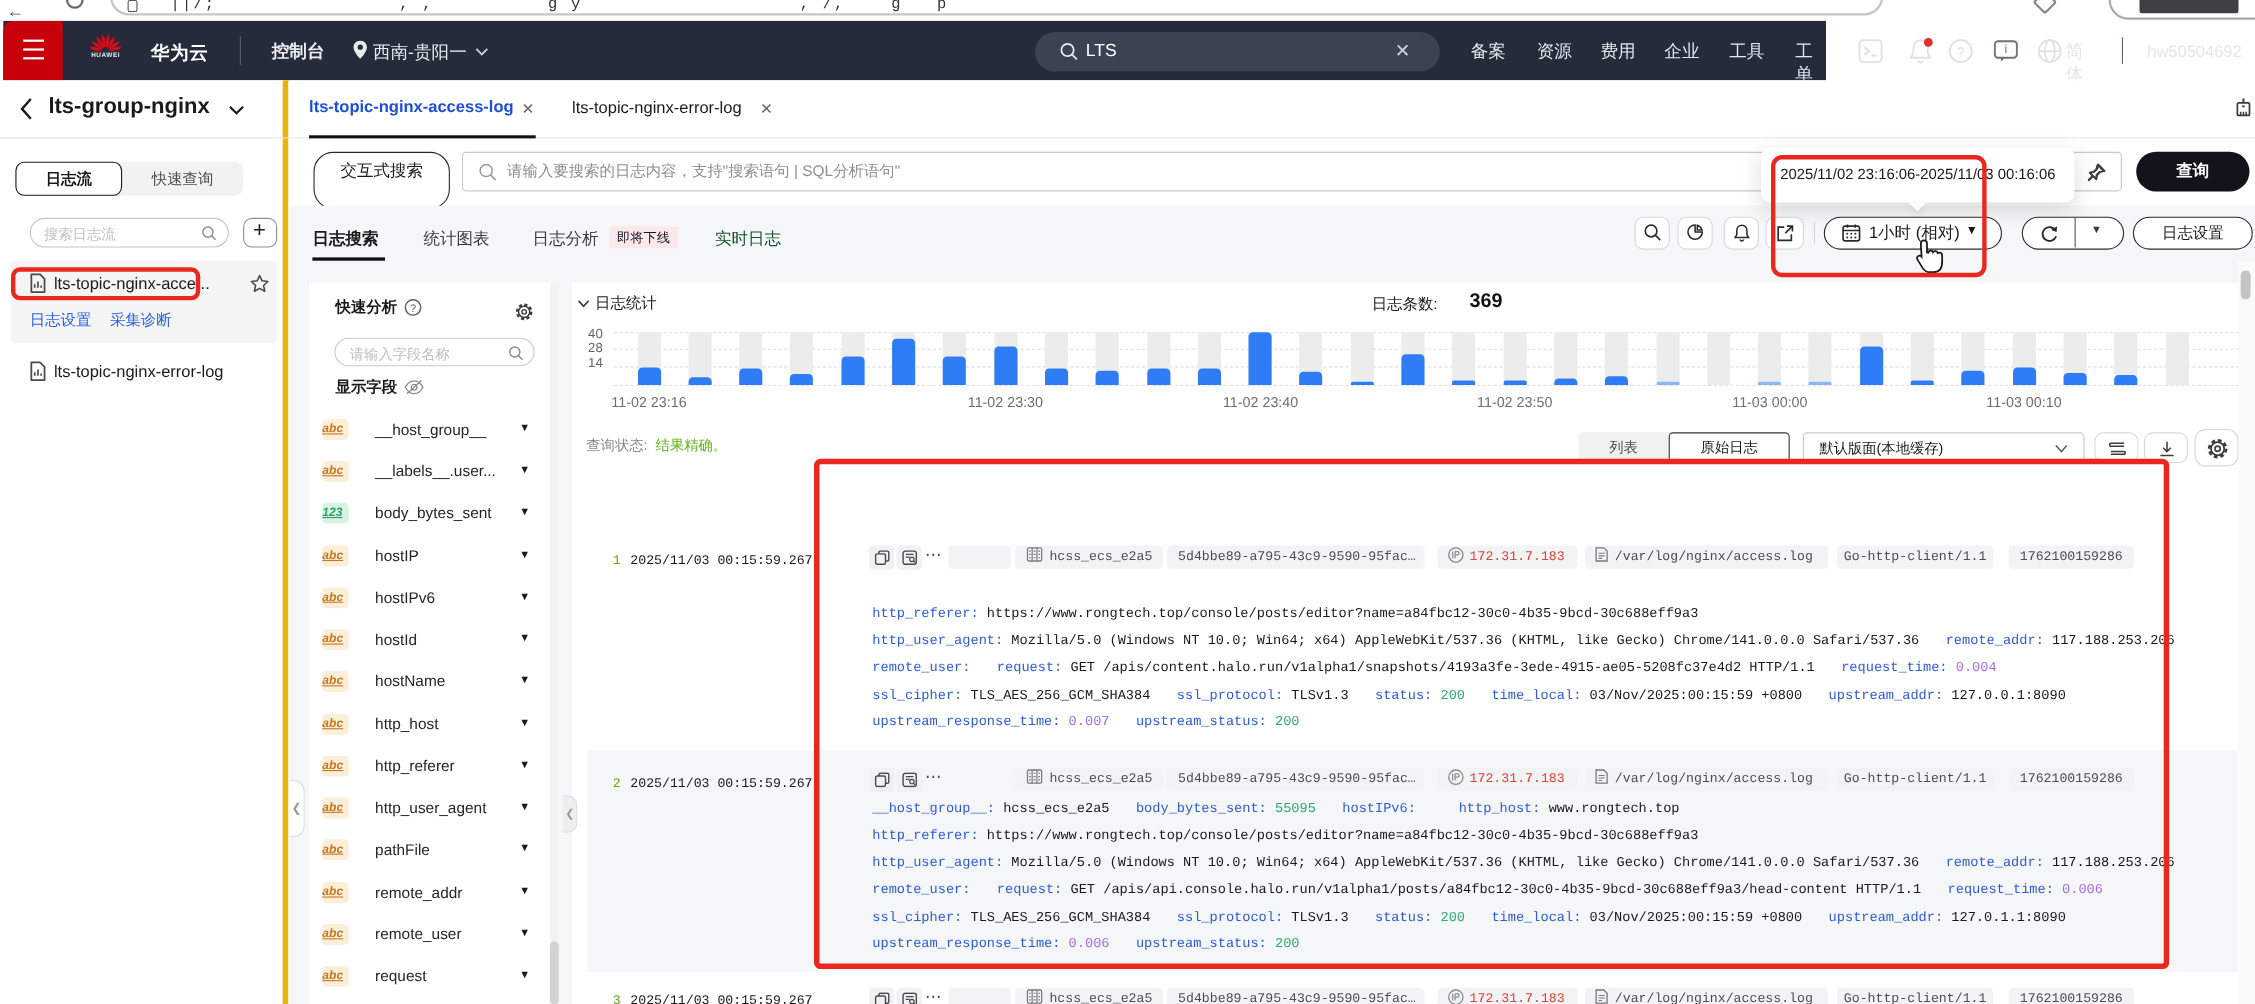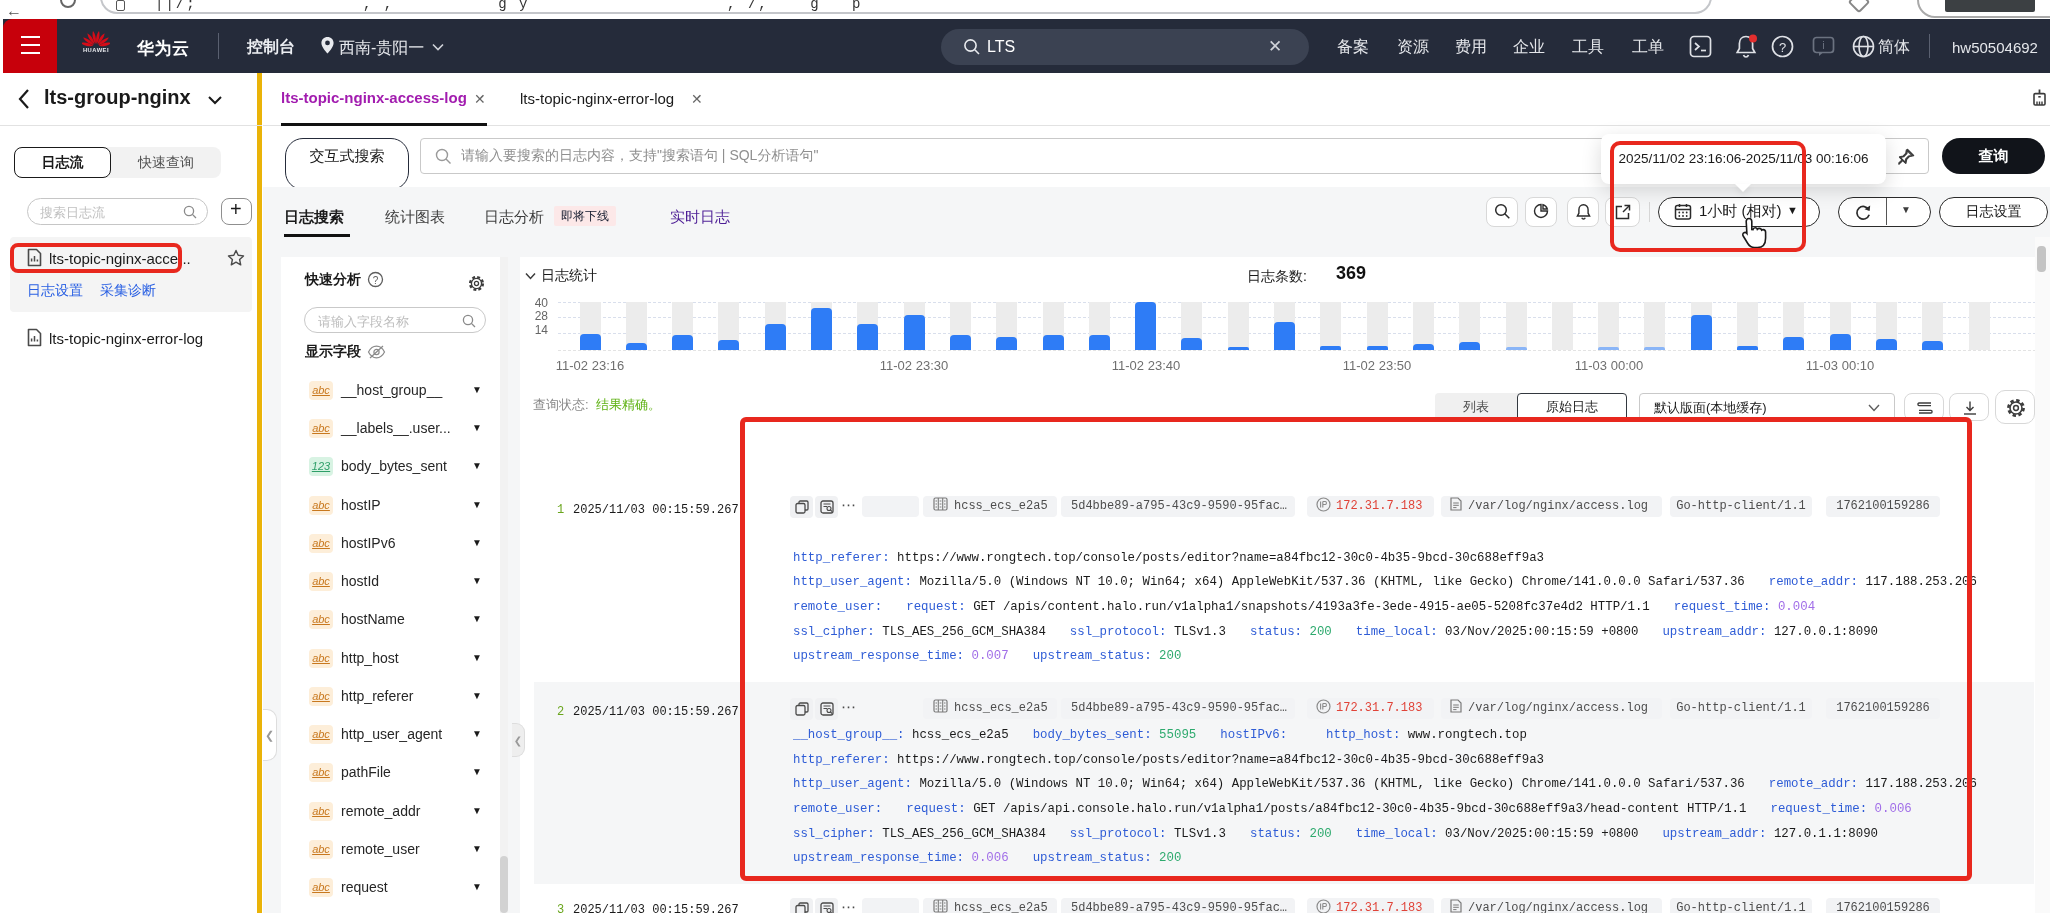--- a/index.html
+++ b/index.html
@@ -5,32 +5,32 @@
   * { margin:0; padding:0; box-sizing:border-box; }
   html,body { width:2050px; height:913px; overflow:hidden; background:#fff; }
   body { font-family:"Liberation Sans", sans-serif; }
   #root { position:relative; width:2050px; height:913px; overflow:hidden; }
   .abs { position:absolute; }
   .mono { font-family:"Liberation Mono", monospace; }
   
   #bstrip { left:0; top:0; width:2050px; height:19px; background:#fff; }
   .addr { position:absolute; left:100px; top:-20px; width:1612px; height:34px; border:2px solid #c4c6ca; border-radius:17px; background:#fff; }
   
-  #hdr { left:0; top:19px; width:2050px; height:54px; background:#252b3a; }
+  #hdr { left:0; top:19px; width:1660px; height:54px; background:#252b3a; }
   #redblk { position:absolute; left:3px; top:0; width:54px; height:54px; background:#c7000b; border-top-left-radius:9px; }
   .hline { position:absolute; left:18px; width:19px; height:2px; background:#fff; }
   .hmenu { color:#e4e6ea; font-size:16px; }
   
   #sidebar { left:0; top:73px; width:262px; height:840px; background:#fff; border-right:5px solid #eab308; }
   
   .pillbtn { position:absolute; border:1.5px solid #252b3a; border-radius:18px; background:#fff; text-align:center; }
   .link { color:#2b61e3; }
   .iconbtn { position:absolute; top:10px; width:32px; height:30px; border:1px solid #d8d8d8; border-radius:8px; background:#fff; }
   .frow { position:absolute; left:0; width:227px; height:38px; }
-  .ftag { position:absolute; left:28px; top:2px; width:24px; height:19px; border-radius:4px; font-size:11px; font-style:italic; font-weight:normal; text-align:center; line-height:18px; }
+  .ftag { position:absolute; left:12px; top:2px; width:24px; height:19px; border-radius:4px; font-size:11px; font-style:italic; font-weight:bold; text-align:left; line-height:18px; }
   .ftag.abc { background:#fdeed9; color:#c8781e; text-decoration:underline; }
   .ftag.n123 { background:#d8f3e3; color:#2e9e68; text-decoration:underline; }
   .fname { position:absolute; left:60px; top:3px; font-size:14px; color:#262626; }
   .fcaret { position:absolute; left:191px; top:5px; font-size:10px; color:#1a1a1a; }
   .pill { position:absolute; top:0; height:21px; background:#f2f3f5; border-radius:4px; font-family:"Liberation Mono", monospace; font-size:12px; color:#4d4d4d; line-height:21px; white-space:nowrap; }
   .kv { position:absolute; left:273px; font-family:"Liberation Mono", monospace; font-size:12.4px; line-height:13px; white-space:nowrap; color:#1a1a1a; }
   .kv b { font-weight:normal; color:#2e5cd6; }
   .kv i { font-style:normal; display:inline-block; width:24px; }
   .kv .gn { color:#2eaa6e; } .kv .pu { color:#a16ee8; }
   .rownum { position:absolute; left:37px; font-family:"Liberation Mono", monospace; font-size:12px; color:#69a51c; }
@@ -169,21 +169,21 @@
 
     <svg class="abs" style="left:27px;top:255px;" width="15" height="19" viewBox="0 0 15 19">
         <path d="M1.5 1.5 L9.5 1.5 L13.5 5.5 L13.5 17.5 L1.5 17.5 Z" stroke="#4a4a4a" stroke-width="1.6" fill="none" stroke-linejoin="round"></path>
         <path d="M4.6 13.5 L4.6 10.5 M7.5 13.5 L7.5 8 M10.4 13.5 L10.4 11.5" stroke="#4a4a4a" stroke-width="1.5"></path>
       </svg>
     <div class="abs" style="left:49px;top:257px;font-size:15px;color:#1a1a1a;">lts-topic-nginx-error-log</div>
   </div>
 
   <div id="tabbar" class="abs" style="left:263px;top:73px;width:1787px;height:53px;background:#fff;">
     <div class="abs" style="left:0;bottom:0;width:1787px;height:1px;background:#e2e2e2;"></div>
-    <div class="abs" style="left:18px;top:16px;font-size:15px;font-weight:bold;color:#a21caf;">lts-topic-nginx-access-log</div>
+    <div class="abs" style="left:18px;top:16px;font-size:15px;font-weight:bold;color:#1d4ed8;">lts-topic-nginx-access-log</div>
     <div class="abs" style="left:211px;top:18px;font-size:14px;color:#666;">✕</div>
     <div class="abs" style="left:18px;bottom:0;width:206px;height:3px;background:#111;"></div>
     <div class="abs" style="left:257px;top:17px;font-size:15px;color:#1a1a1a;">lts-topic-nginx-error-log</div>
     <div class="abs" style="left:428px;top:18px;font-size:14px;color:#666;">✕</div>
     <svg class="abs" style="left:1769px;top:16px;" width="15" height="17" viewBox="0 0 15 17">
         <path d="M7.5 0.5 L7.5 4.5" stroke="#3c3c3c" stroke-width="1.8"></path>
         <path d="M2 5.8 C2 5.1 2.5 4.6 3.2 4.6 L11.8 4.6 C12.5 4.6 13 5.1 13 5.8 L13 14.8 C13 15.5 12.5 16 11.8 16 L3.2 16 C2.5 16 2 15.5 2 14.8 Z" stroke="#3c3c3c" stroke-width="1.6" fill="none"></path>
         <path d="M6.3 7.8 L8.7 7.8" stroke="#3c3c3c" stroke-width="1.6"></path>
         <path d="M5 16 L5 12.5 M7.5 16 L7.5 12.5 M10 16 L10 12.5" stroke="#3c3c3c" stroke-width="1.4"></path>
       </svg>
@@ -204,21 +204,21 @@
     </div>
     <div class="abs" style="left:1679px;top:12px;width:103px;height:36px;background:#11141a;border-radius:18px;text-align:center;line-height:36px;color:#fff;font-size:15px;font-weight:bold;">查询</div>
   </div>
 
   <div id="tabstrip" class="abs" style="left:263px;top:187px;width:1787px;height:726px;background:#f5f6f7;">
     <div class="abs" style="left:21px;top:21px;font-size:15px;font-weight:bold;color:#1a1a1a;">日志搜索</div>
     <div class="abs" style="left:21px;top:47px;width:66px;height:3px;background:#111;"></div>
     <div class="abs" style="left:122px;top:21px;font-size:15px;color:#3c3c3c;">统计图表</div>
     <div class="abs" style="left:221px;top:21px;font-size:15px;color:#3c3c3c;">日志分析</div>
     <div class="abs" style="left:291px;top:19px;width:62px;height:20px;background:#fce8e8;border-radius:2px;text-align:center;line-height:20px;font-size:12px;color:#0f172a;">即将下线</div>
-    <div class="abs" style="left:387px;top:21px;font-size:15px;color:#4c1d95;margin-left:20px;">实时日志</div>
+    <div class="abs" style="left:387px;top:21px;font-size:15px;color:#14532d;">实时日志</div>
 
     <div class="iconbtn" style="left:1223px;"><svg width="17" height="17" viewBox="0 0 17 17" style="margin:5px 0 0 7px;">
           <circle cx="7" cy="7" r="5.3" stroke="#2b2b2b" stroke-width="1.5" fill="none"></circle>
           <path d="M10.8 10.8 L15.3 15.3" stroke="#2b2b2b" stroke-width="1.5"></path>
         </svg></div>
     <div class="iconbtn" style="left:1262px;"><svg width="17" height="17" viewBox="0 0 17 17" style="margin:5px 0 0 7px;">
           <path d="M8 1.5 A6.5 6.5 0 1 0 14.5 8 L8 8 Z" stroke="#2b2b2b" stroke-width="1.4" fill="none"></path>
           <path d="M10 1.7 A6.5 6.5 0 0 1 14.3 6 L10 6 Z" stroke="#2b2b2b" stroke-width="1.4" fill="none"></path>
         </svg></div>
     <div class="iconbtn" style="left:1304px;"><svg width="17" height="17" viewBox="0 0 17 17" style="margin:5px 0 0 7px;">

